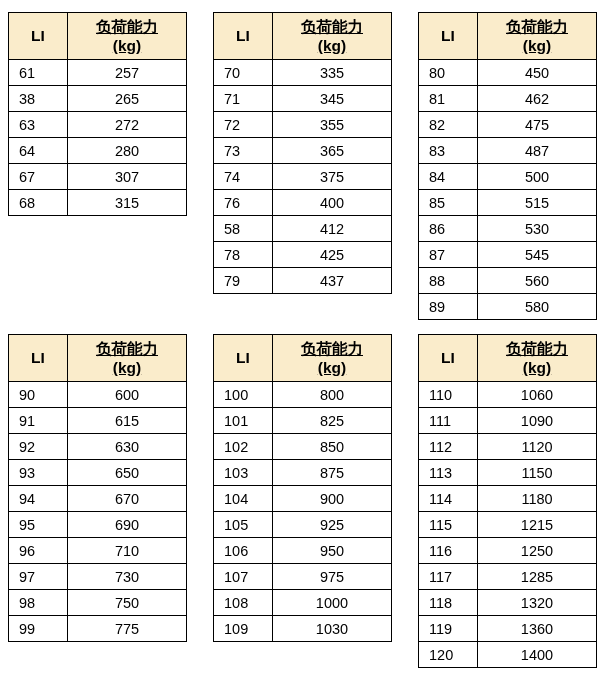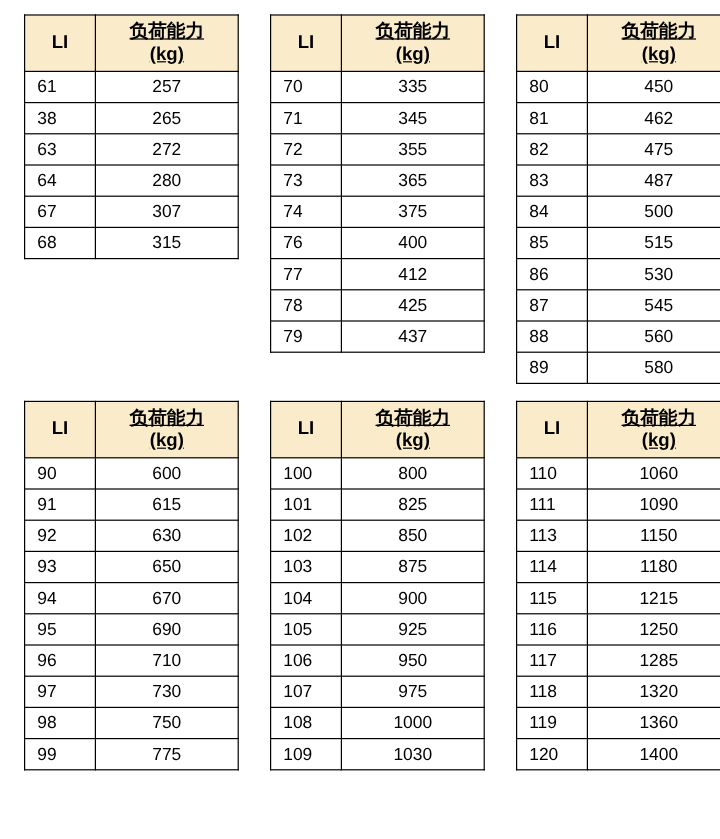--- a/index.html
+++ b/index.html
@@ -24,21 +24,20 @@
     align-items: start;
   }
   .tbl-wrap {
     width: 176px;
   }
   table.li-table {
     border-collapse: collapse;
     width: 176px;
     table-layout: fixed;
     border: 1px solid #000;
-    margin-left: 12px;
   }
   table.li-table th,
   table.li-table td {
     border: 1px solid #000;
     text-align: center;
     font-size: 15px;
     color: #000;
     padding: 0;
   }
   table.li-table thead th {
@@ -142,21 +141,21 @@
           </tr>
           <tr>
             <td class="c-li">74</td>
             <td class="c-cap">375</td>
           </tr>
           <tr>
             <td class="c-li">76</td>
             <td class="c-cap">400</td>
           </tr>
           <tr>
-            <td class="c-li">77</td>
+            <td class="c-li">58</td>
             <td class="c-cap">412</td>
           </tr>
           <tr>
             <td class="c-li">78</td>
             <td class="c-cap">425</td>
           </tr>
           <tr>
             <td class="c-li">79</td>
             <td class="c-cap">437</td>
           </tr>
@@ -328,20 +327,24 @@
           </tr>
         </thead>
         <tbody>
           <tr>
             <td class="c-li">110</td>
             <td class="c-cap">1060</td>
           </tr>
           <tr>
             <td class="c-li">111</td>
             <td class="c-cap">1090</td>
+          </tr>
+          <tr>
+            <td class="c-li">112</td>
+            <td class="c-cap">1120</td>
           </tr>
           <tr>
             <td class="c-li">113</td>
             <td class="c-cap">1150</td>
           </tr>
           <tr>
             <td class="c-li">114</td>
             <td class="c-cap">1180</td>
           </tr>
           <tr>

